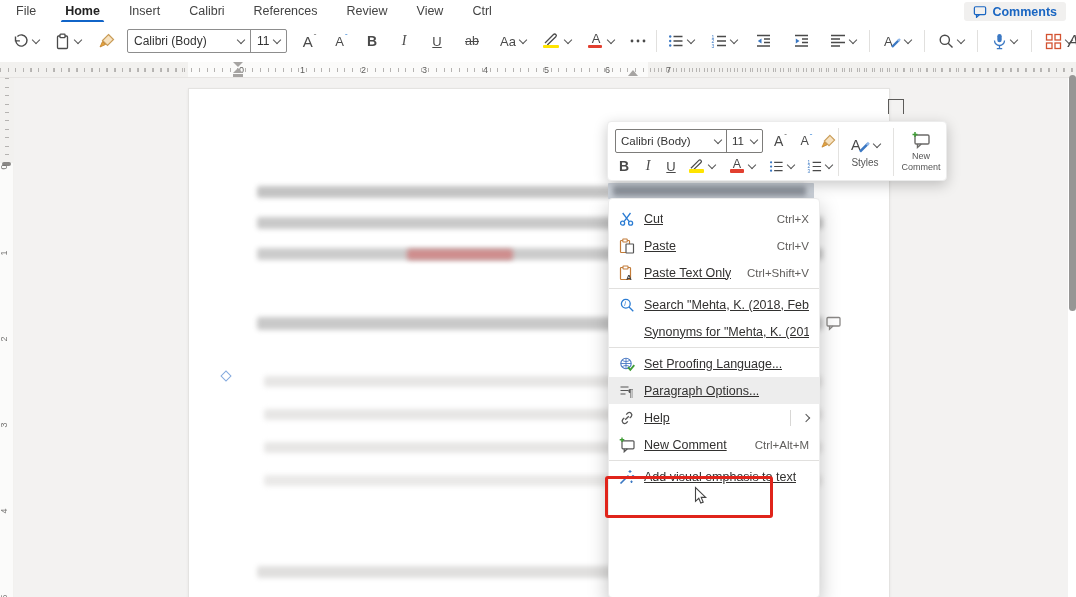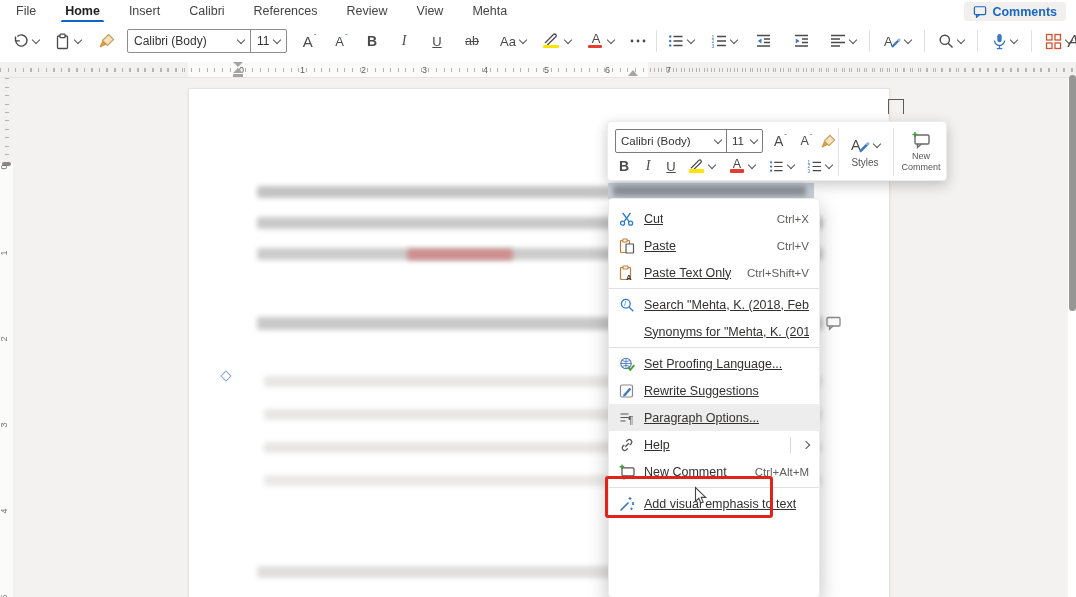--- a/index.html
+++ b/index.html
@@ -99,21 +99,21 @@
 
 <div class="menubar">
   <div style="display:flex;align-items:center;gap:25px;">
         <div class="mtab">File</div>
         <div class="mtab active">Home</div>
         <div class="mtab">Insert</div>
         <div class="mtab">Calibri</div>
         <div class="mtab">References</div>
         <div class="mtab">Review</div>
         <div class="mtab">View</div>
-        <div class="mtab">Mehta</div>
+        <div class="mtab">Ctrl</div>
       </div>
 </div>
 <div class="comments-btn">
   <span class="ic">
     <svg width="14" height="13" viewBox="0 0 16 15">
           <rect x="1.5" y="2" width="13" height="9" rx="1.5" fill="none" stroke="#1a66c2" stroke-width="1.4"></rect>
           <path d="M4 11v3.2L7.5 11" fill="none" stroke="#1a66c2" stroke-width="1.4"></path>
         </svg>
   </span>
   <span>Comments</span>
@@ -522,29 +522,20 @@
         <div class="mitem">
           <span class="micon">
             <svg width="16" height="16" viewBox="0 0 16 16">
               <circle cx="7" cy="7.5" r="5.2" fill="none" stroke="#4a79c4" stroke-width="1.1"></circle>
               <path d="M1.8 7.5h10.4M7 2.3v10.4M3.2 4.3c2.2 1.6 5.4 1.6 7.6 0M3.2 10.7c2.2-1.6 5.4-1.6 7.6 0" fill="none" stroke="#4a79c4" stroke-width="0.9"></path>
               <path d="M9 11.2l2.3 2.6 4-4.6" fill="none" stroke="#3f9c35" stroke-width="1.8"></path>
             </svg>
           </span>
           <span class="mlabel">Set Proofing Language...</span>
         </div>
-        <div class="mitem">
-          <span class="micon">
-            <svg width="16" height="16" viewBox="0 0 16 16">
-              <rect x="1.5" y="2" width="12" height="12" rx="1.5" fill="#fff" stroke="#8a8a8a" stroke-width="1.2"></rect>
-              <path d="M4.5 11.5l6-6.8 1.8 1.6-6 6.8-2.2.6z" fill="#3b78c3"></path>
-            </svg>
-          </span>
-          <span class="mlabel">Rewrite Suggestions</span>
-        </div>
         <div class="mitem hl">
           <span class="micon">
             <svg width="16" height="16" viewBox="0 0 16 16">
               <path d="M1.5 4h8M1.5 7.5h8M1.5 11h5" stroke="#555" stroke-width="1.2"></path>
               <text x="9" y="13.5" font-size="10" fill="#555">¶</text>
             </svg>
           </span>
           <span class="mlabel">Paragraph Options...</span>
         </div>
         <div class="mitem">

